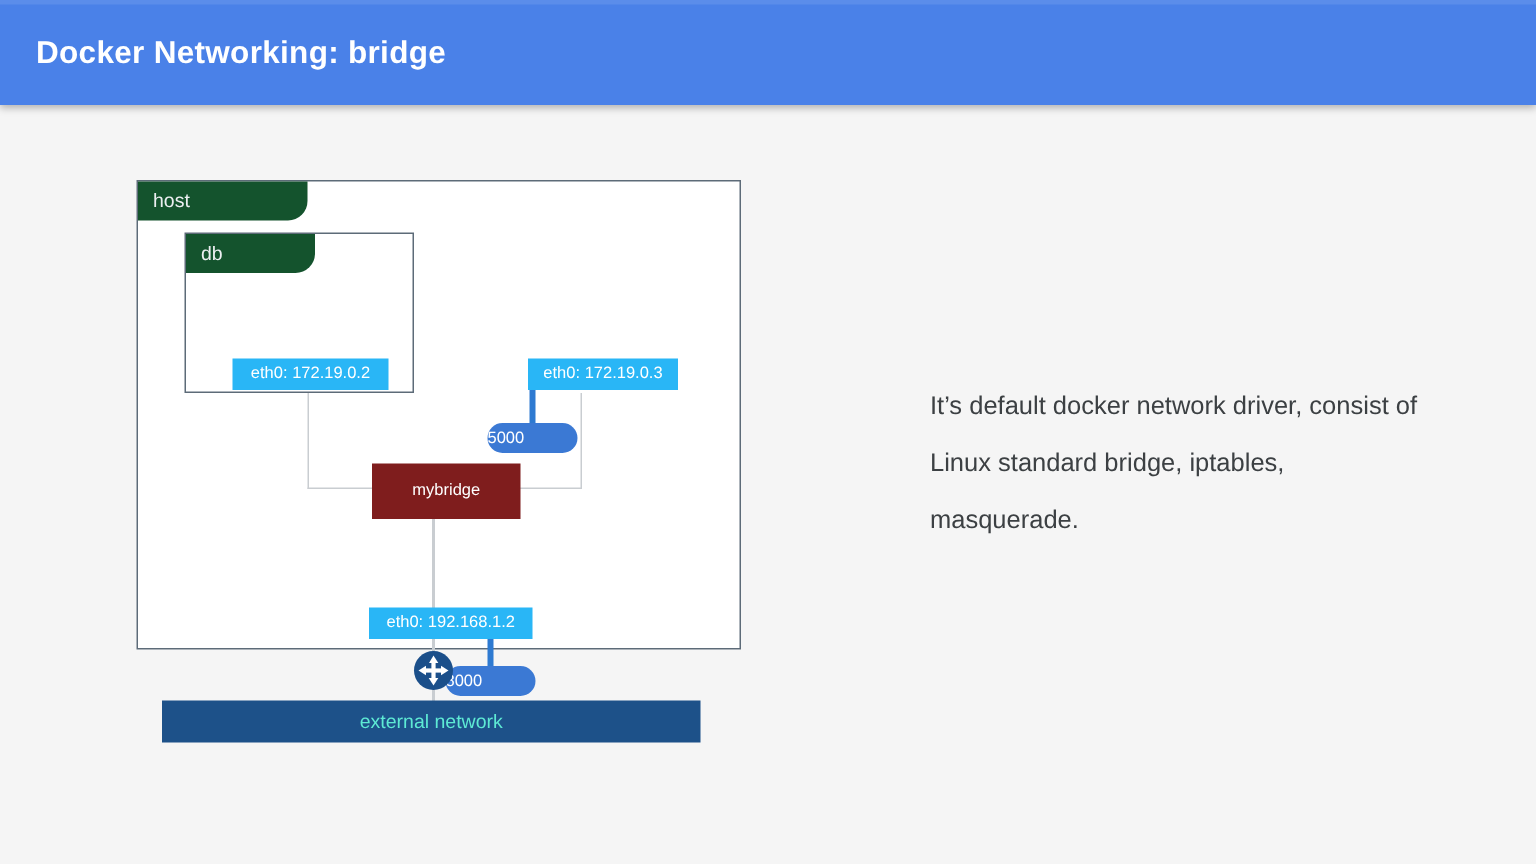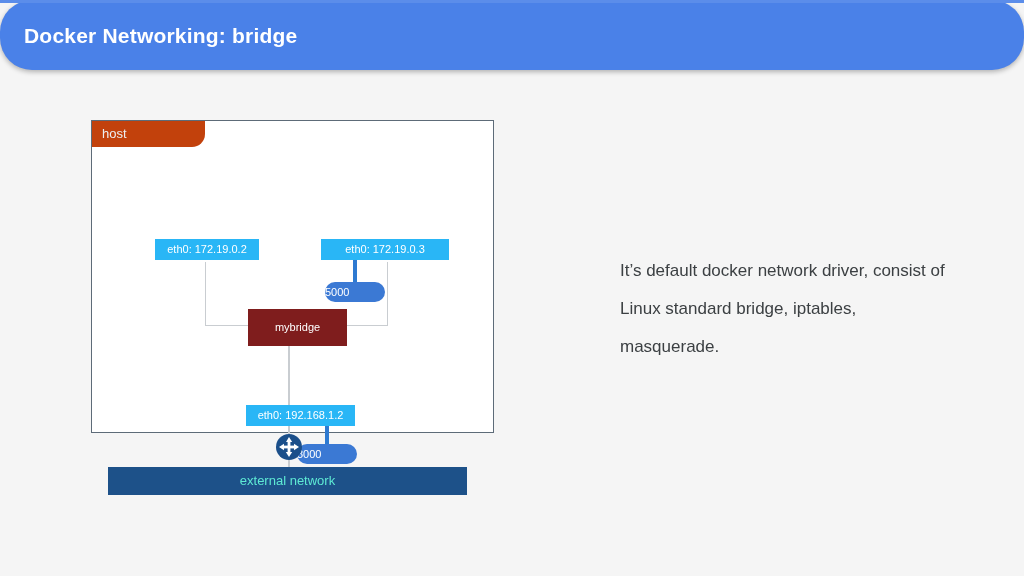--- a/index.html
+++ b/index.html
@@ -14,21 +14,20 @@
   }
 
   
   .header-bar {
     position: absolute;
     left: 0; top: 0;
     width: 1024px;
     height: 70px;
     background: #4a81e8;
     box-shadow: 0 2px 5px rgba(0,0,0,0.28);
-    border-radius: 32px;
   }
   .header-bar::before {
     content: "";
     position: absolute;
     left: 0; top: 0;
     width: 100%; height: 3px;
     background: #5b8dea;
   }
   .header-title {
     position: absolute;
@@ -57,21 +56,21 @@
     width: 403px;
     height: 313px;
     background: #ffffff;
     border: 1px solid #5d6b78;
   }
   .tab-label {
     position: absolute;
     left: 0;
     top: 0;
     height: 26px;
-    background: #c2410c;
+    background: #14532d;
     color: #eceff1;
     font-size: 13px;
     line-height: 26px;
     padding-left: 10px;
     border-bottom-right-radius: 13px;
   }
   .host-tab { width: 113px; }
 
   
   .ctr-box {
@@ -90,21 +89,21 @@
     position: absolute;
     background: #29b6f6;
     color: #ffffff;
     font-size: 11px;
     text-align: center;
     line-height: 21px;
     height: 21px;
     white-space: nowrap;
   }
   .eth-db   { left: 155px;  top: 169px; width: 104px; }
-  .eth-web  { left: 321px;  top: 169px; width: 128px; }
+  .eth-web  { left: 352px;  top: 169px; width: 100px; }
   .eth-host { left: 246px;  top: 335px; width: 109px; }
 
   
   .port-pill {
     position: absolute;
     background: #3b79d4;
     color: #ffffff;
     font-size: 11px;
     text-align: left;
     line-height: 20px;
@@ -183,20 +182,23 @@
 <div class="header-bar">
   <div class="header-title">Docker Networking: bridge</div>
 </div>
 
 <div class="diagram">
 
   <div class="host-box">
     <div class="tab-label host-tab">host</div>
   </div>
 
+  <div class="ctr-box ctr-db">
+    <div class="tab-label ctr-tab">db</div>
+  </div>
 
 
   <div class="wire w-db-down"></div>
   <div class="wire w-db-horiz"></div>
   <div class="wire w-web-down"></div>
   <div class="wire w-web-horiz"></div>
   <div class="wire w-bridge-down"></div>
   <div class="wire w-host-down"></div>
   <div class="wire-blue w-5000"></div>
   <div class="wire-blue w-8000"></div>

